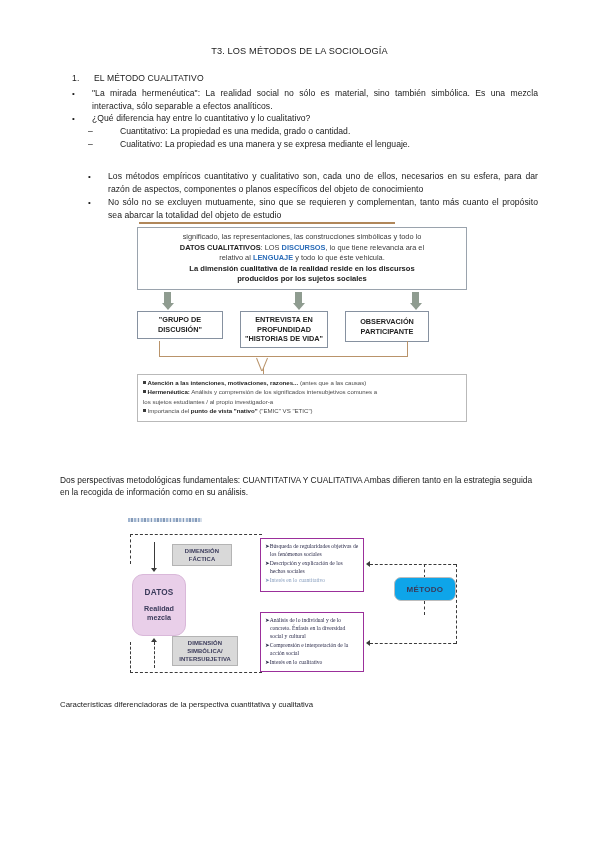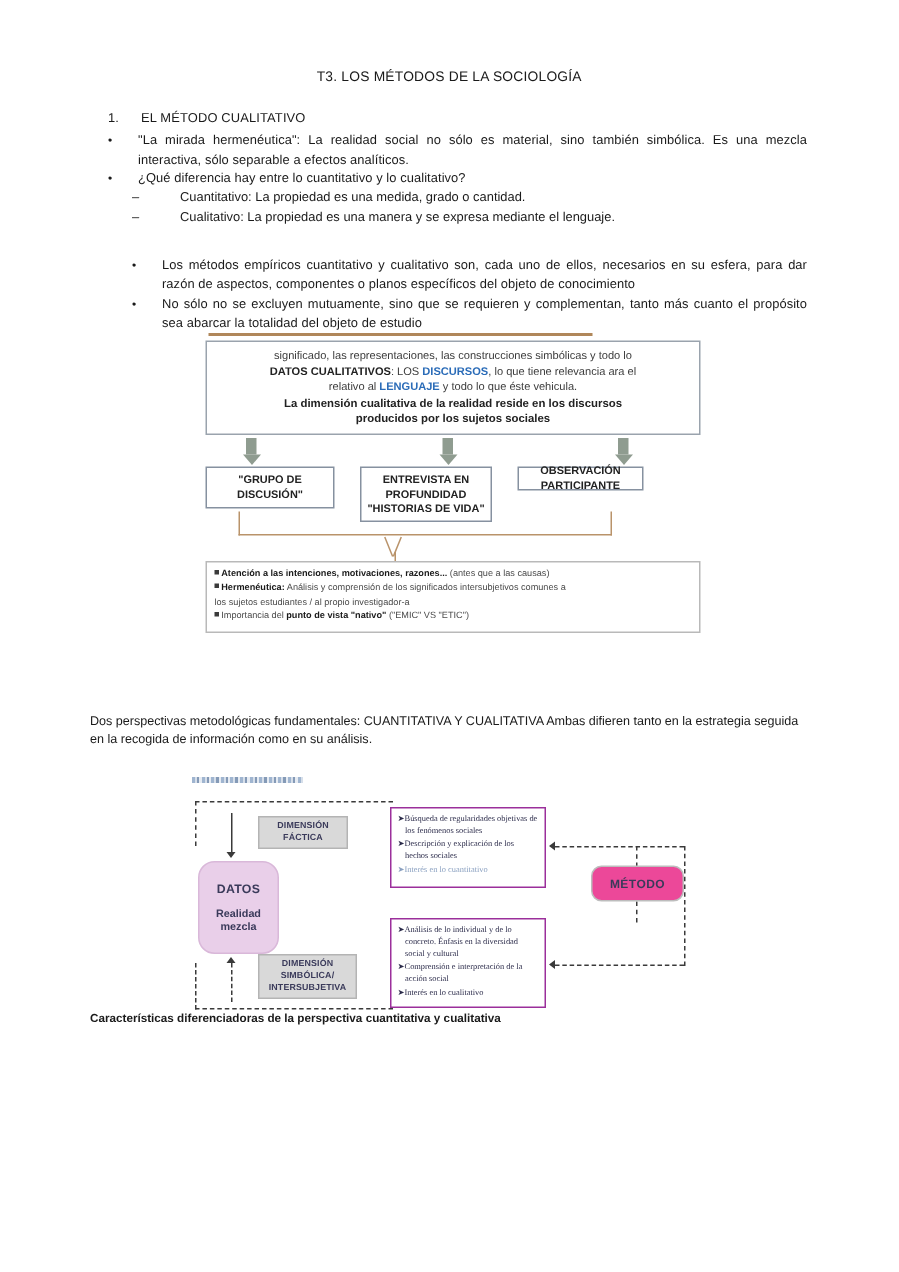--- a/index.html
+++ b/index.html
@@ -64,21 +64,21 @@
   .a2 { left:155px; top:70px; }
   .a3 { left:272px; top:70px; }
 
   .sbox {
     position:absolute; border:1px solid #8691a0; background:#fff;
     display:flex; align-items:center; justify-content:center; text-align:center;
     font-size:7.3px; font-weight:bold; line-height:9.6px; color:#222; padding:2px;
   }
   .sb1 { left:0px;   top:89px; width:86px; height:28px; }
   .sb2 { left:103px; top:89px; width:88px; height:37px; }
-  .sb3 { left:208px; top:89px; width:84px; height:16px; }
+  .sb3 { left:208px; top:89px; width:84px; height:31px; }
 
   .brk { position:absolute; left:22px; top:117px; width:249px; height:19px; }
   .brk .hz { position:absolute; left:0; top:17px; width:249px; height:1.3px; background:#b9936a; }
   .brk .vl { position:absolute; left:0;   top:2px; width:1.3px; height:16px; background:#b9936a; }
   .brk .vr { position:absolute; right:0;  top:2px; width:1.3px; height:16px; background:#b9936a; }
   .vchev {
     position:absolute; left:118px; top:136px; width:16px; height:13px;
   }
   .vchev .s1, .vchev .s2 {
     position:absolute; top:0; width:1.3px; height:14px; background:#b9936a;
@@ -122,21 +122,21 @@
     position:absolute; background:#d9d9d9; border:1px solid #b4b4b4;
     display:flex; align-items:center; justify-content:center; text-align:center;
     font-size:5.9px; font-weight:bold; color:#3a3a5a; line-height:8px; letter-spacing:.1px;
     padding:2px;
   }
   .dim1 { left:60px;  top:32px;  width:60px; height:22px; }
   .dim2 { left:60px;  top:124px; width:66px; height:30px; }
 
   .metodo {
     position:absolute; left:282px; top:65px; width:62px; height:24px;
-    background:#ec4899; border:1px solid #bdbdbd; border-radius:7px;
+    background:#0ea5e9; border:1px solid #bdbdbd; border-radius:7px;
     display:flex; align-items:center; justify-content:center;
     font-size:8px; font-weight:bold; color:#3a3a5a; letter-spacing:.3px;
   }
 
   .pbox {
     position:absolute; border:1.4px solid #9b2f9b; background:#fff; padding:3px 4px;
   }
   .pb1 { left:148px; top:26px;  width:104px; height:54px; }
   .pb2 { left:148px; top:100px; width:104px; height:60px; }
   .pbox .li {
@@ -161,21 +161,21 @@
     position:absolute; width:0;height:0;
     border-left:3.2px solid transparent;border-right:3.2px solid transparent;
     border-top:4.6px solid #3a3a3a;
   }
   .tri-left {
     position:absolute; width:0;height:0;
     border-top:3.2px solid transparent;border-bottom:3.2px solid transparent;
     border-right:4.6px solid #3a3a3a;
   }
 
-  .caption { position:absolute; left:60px; top:674px; font-size:7.8px; font-weight:bold; }
+  .caption { position:absolute; left:60px; top:700px; font-size:7.8px; font-weight:normal; }
 </style>
 </head>
 <body>
 
 <div class="page">
 
   <div class="doc-title">T3. LOS MÉTODOS DE LA SOCIOLOGÍA</div>
 
   <div class="num-item">
     <span class="num">1.</span><span>EL MÉTODO CUALITATIVO</span>

